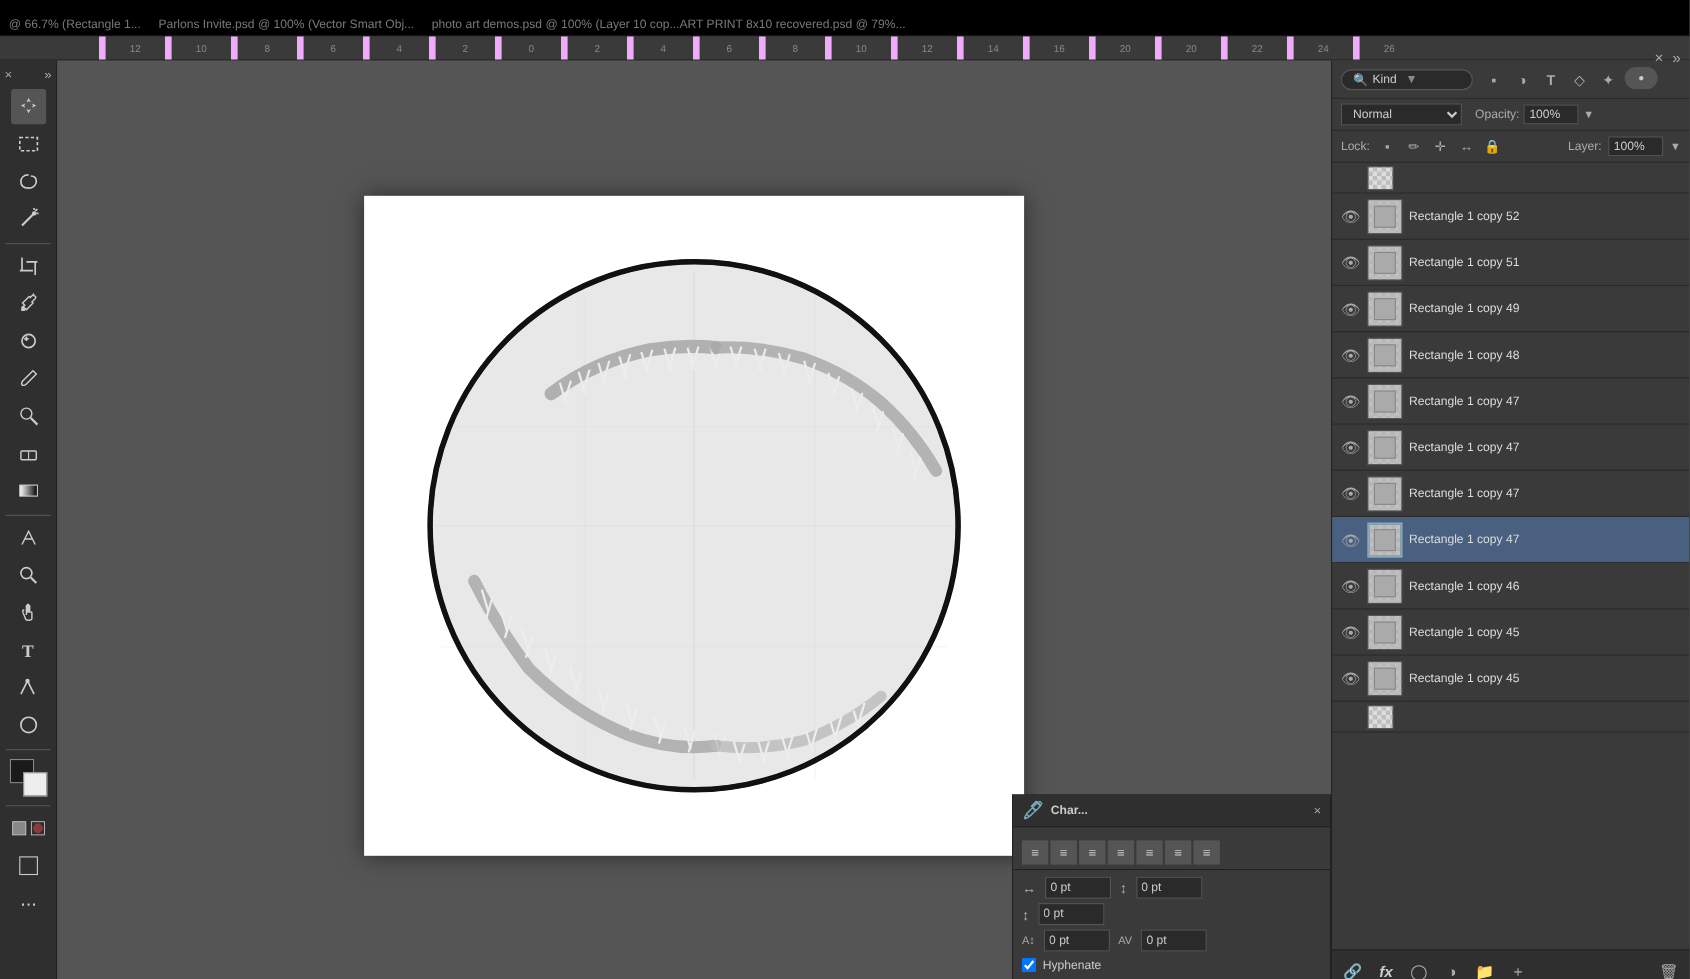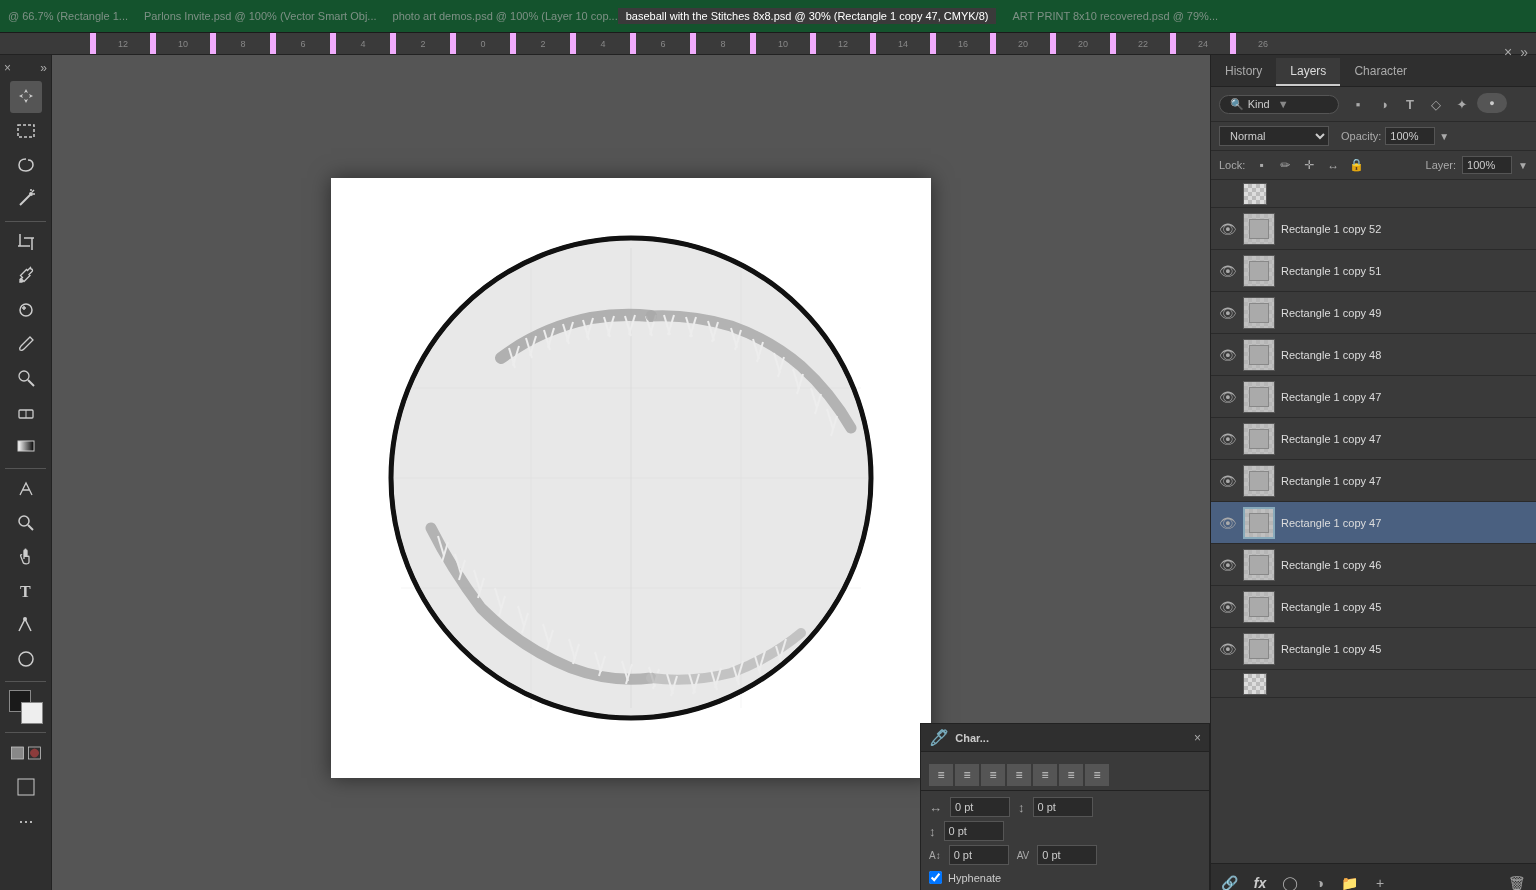--- a/index.html
+++ b/index.html
@@ -8,24 +8,24 @@
       font-family: 'Arial', sans-serif;
       font-size: 12px;
       color: #ccc;
       overflow: hidden;
       width: 1536px;
       height: 890px;
     }
 
     
     .title-bar {
-      background: #14532d;
+      background: #000000;
       height: 22px;
       display: flex;
-      align-items: center;
+      align-items: flex-start;
       padding: 16px 8px;
       font-size: 11px;
       color: #aaa;
       border-bottom: 1px solid #1a1a1a;
       overflow: hidden;
       white-space: nowrap;
     }
 
     
     .ruler-top {
@@ -461,21 +461,20 @@
       margin-left: 4px;
     }
   </style>
 </head>
 <body>
 
 <div class="title-bar">
   <span style="margin-right:16px; opacity:0.7;">@ 66.7% (Rectangle 1...</span>
   <span style="margin-right:16px; opacity:0.7;">Parlons Invite.psd @ 100% (Vector Smart Obj...</span>
   <span style="opacity:0.7;">photo art demos.psd @ 100% (Layer 10 cop...</span>
-  <span style="margin-right:16px; color:#fff; background:#3a3a3a; padding:2px 8px;">baseball with the Stitches 8x8.psd @ 30% (Rectangle 1 copy 47, CMYK/8)</span>
   <span style="margin-right:16px; opacity:0.7;">ART PRINT 8x10 recovered.psd @ 79%...</span>
 </div>
 
 <div class="ruler-top">
   <div class="ruler-marks">
     <div class="ruler-mark">12</div>
     <div class="ruler-mark">10</div>
     <div class="ruler-mark">8</div>
     <div class="ruler-mark">6</div>
     <div class="ruler-mark">4</div>
@@ -801,25 +800,20 @@
     </div>
   </div>
 
   <div class="right-panels">
 
     <div style="position:absolute; top:44px; right:8px; display:flex; gap:4px; z-index:10;">
       <span class="panel-close-btn">×</span>
       <span class="panel-expand-btn">»</span>
     </div>
 
-    <div class="panel-tabs">
-      <div class="panel-tab">History</div>
-      <div class="panel-tab active">Layers</div>
-      <div class="panel-tab">Character</div>
-    </div>
 
     <div class="layers-search">
       <div class="search-box">
         <span style="font-size:11px;color:#888;">🔍</span>
         <span>Kind</span>
         <span style="color:#888;margin-left:4px;">▼</span>
       </div>
       <div class="filter-icons">
         <div class="filter-icon">▪</div>
         <div class="filter-icon">◑</div>

